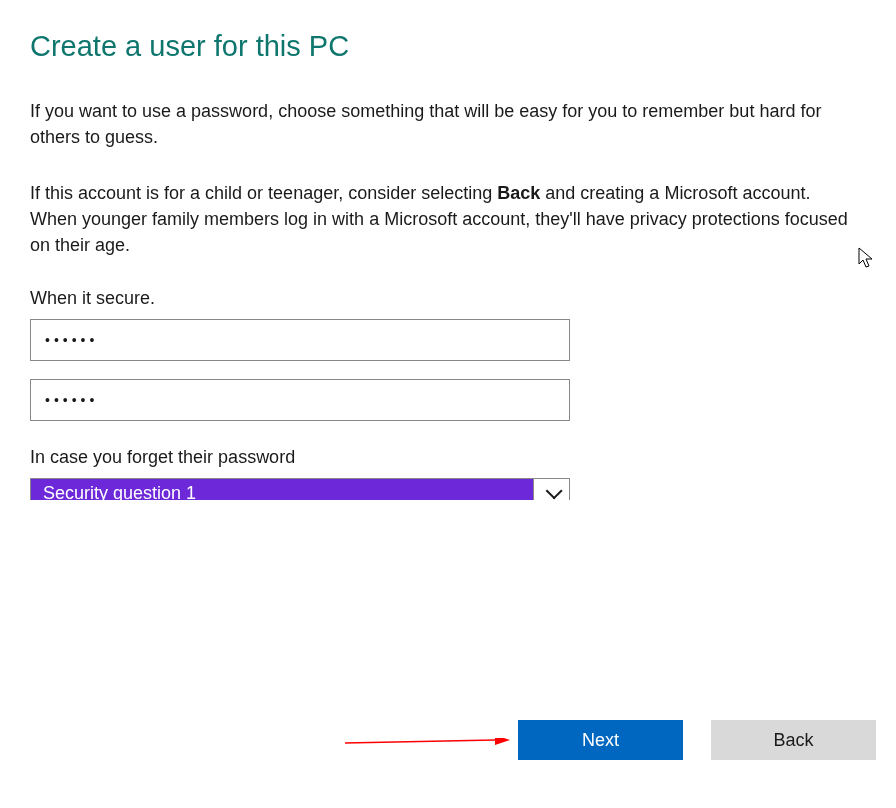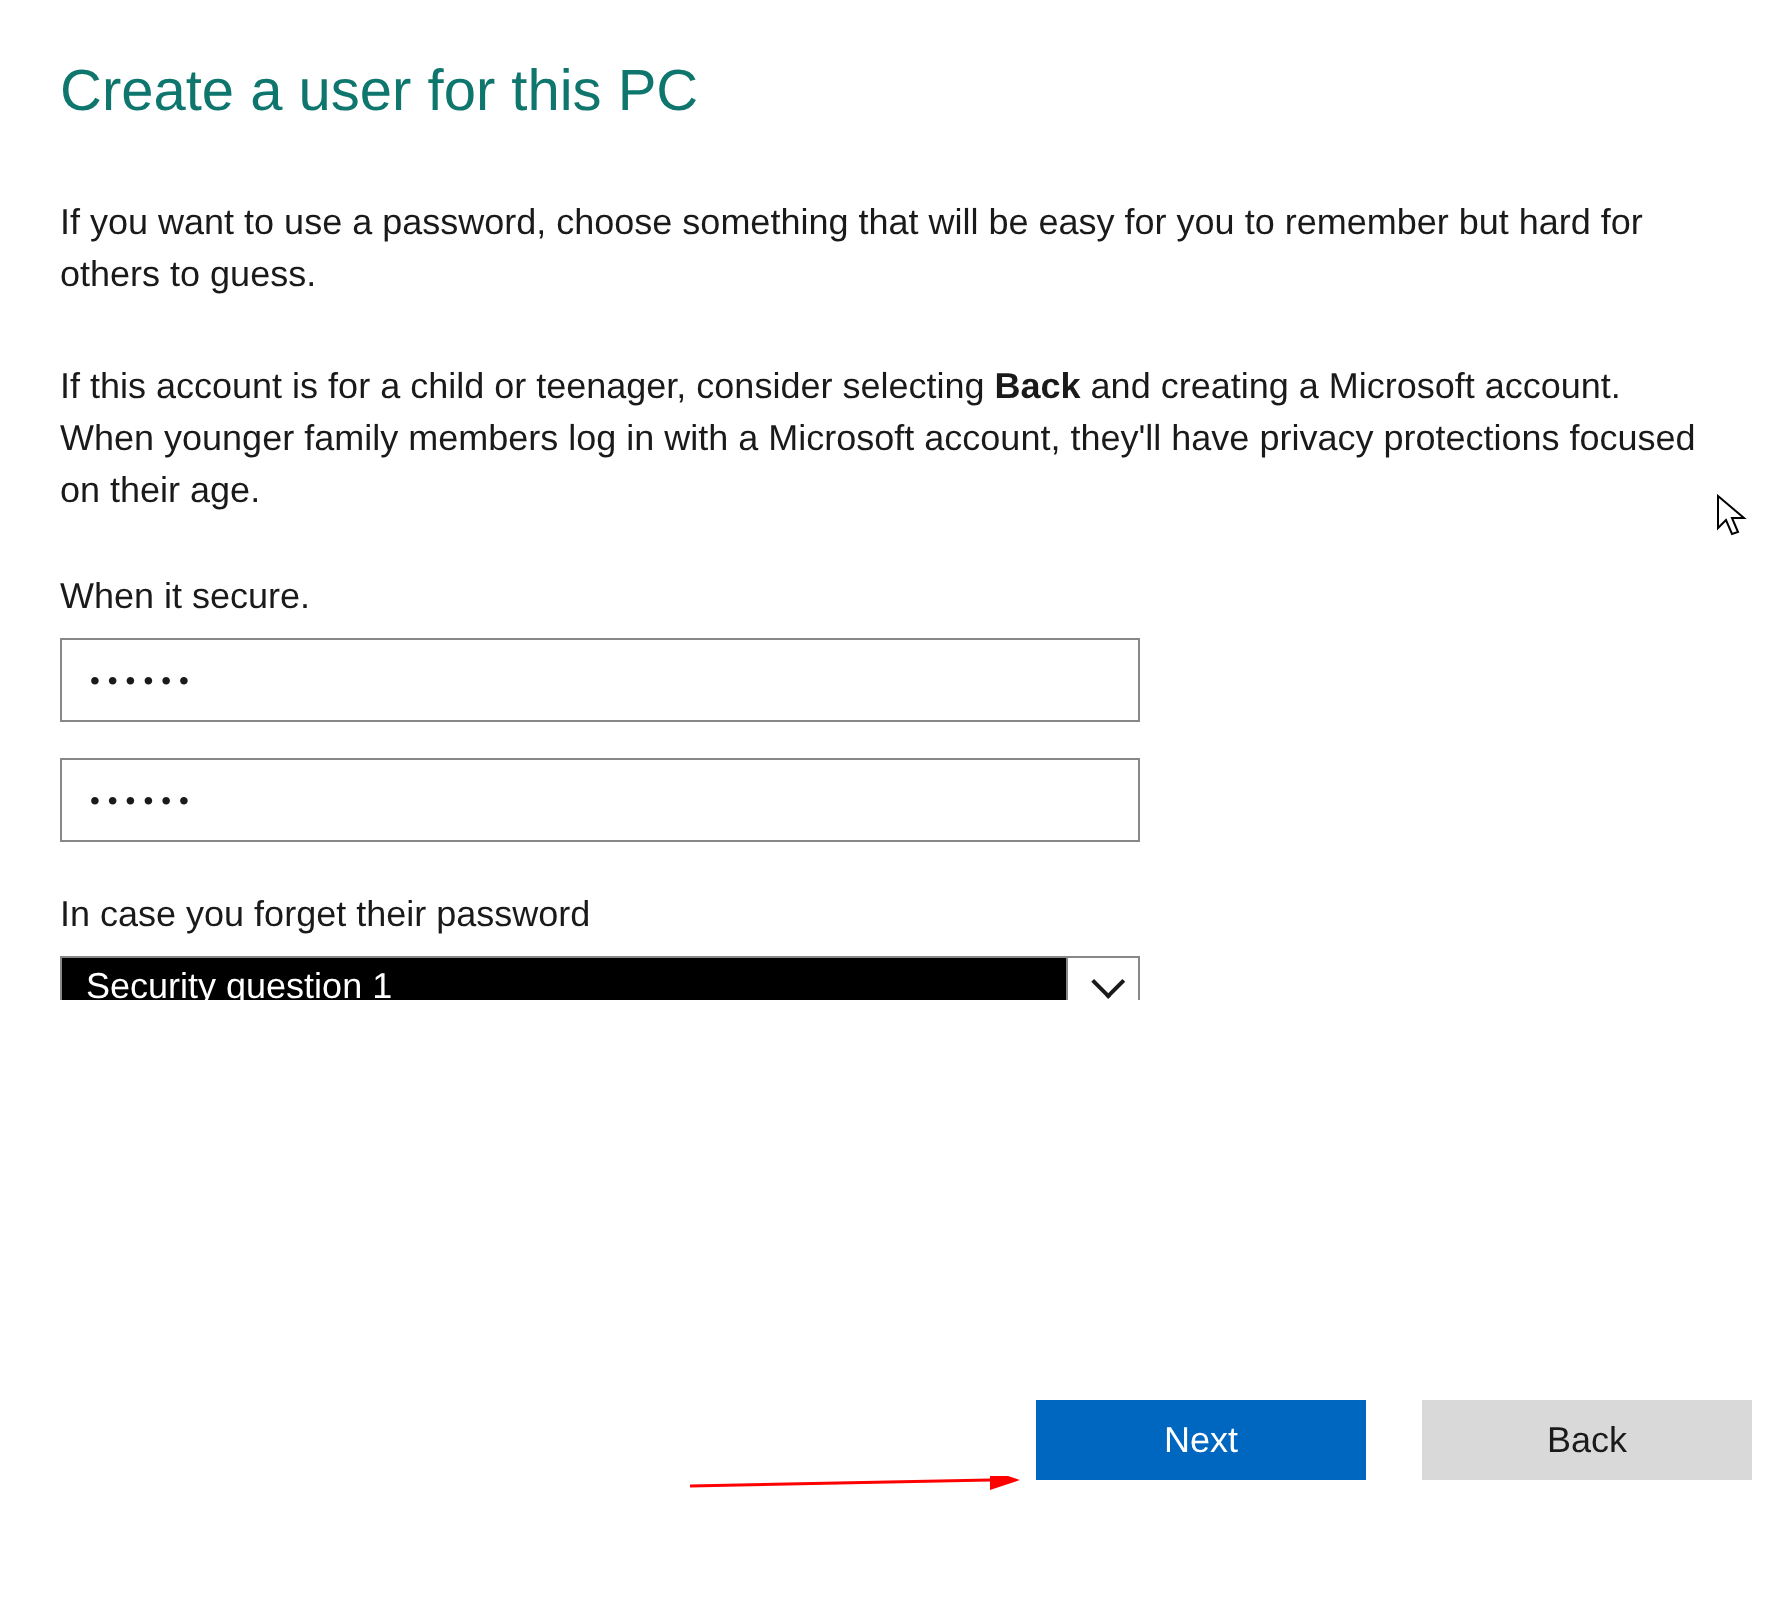--- a/index.html
+++ b/index.html
@@ -73,21 +73,21 @@
       width: 540px;
       height: 22px;
       border: 1px solid #888888;
       border-bottom: none;
       position: relative;
       overflow: hidden;
       display: flex;
       align-items: flex-end;
     }
     .select-body {
-      background: #000000;
+      background: #6d28d9;
       height: 42px;
       width: 503px;
       color: #ffffff;
       font-size: 18px;
       padding-left: 12px;
       display: flex;
       align-items: center;
       transform: translateY(14px);
     }
     .select-arrow-box {
@@ -103,21 +103,21 @@
     .chevron-down {
       width: 12px;
       height: 12px;
       border-right: 2px solid #1a1a1a;
       border-bottom: 2px solid #1a1a1a;
       transform: rotate(45deg) translateY(-3px);
     }
     .footer-buttons {
       position: absolute;
       right: 20px;
-      top: 700px;
+      top: 720px;
       display: flex;
       gap: 28px;
     }
     .btn {
       width: 165px;
       height: 40px;
       border: none;
       font-size: 18px;
       font-family: inherit;
       cursor: pointer;

